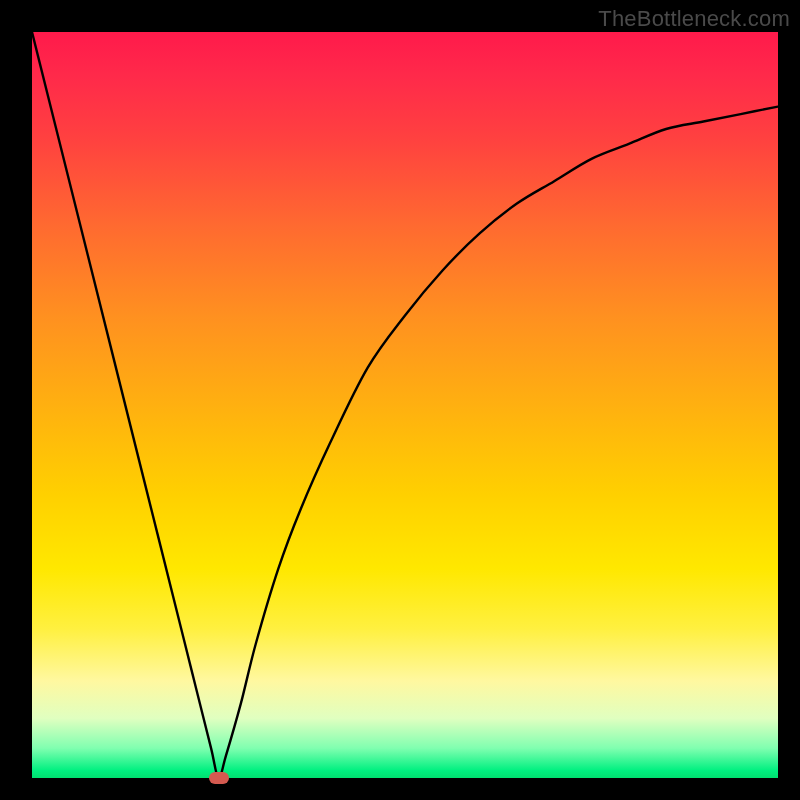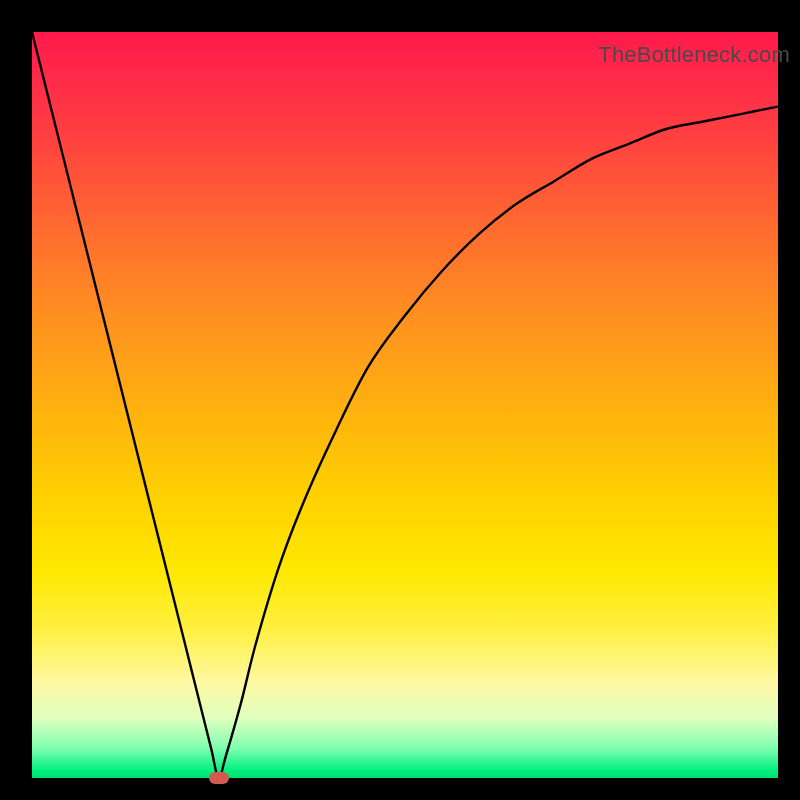--- a/index.html
+++ b/index.html
@@ -43,21 +43,20 @@
   .watermark {
     position: absolute;
     top: 6px;
     right: 10px;
     color: #4a4a4a;
     font-size: 22px;
     font-weight: 500;
     letter-spacing: 0.2px;
     user-select: none;
     z-index: 3;
-    margin-top: 36px;
   }
   svg.curve {
     position: absolute;
     left: 0;
     top: 0;
     width: 746px;
     height: 746px;
     z-index: 2;
   }
   .marker {

